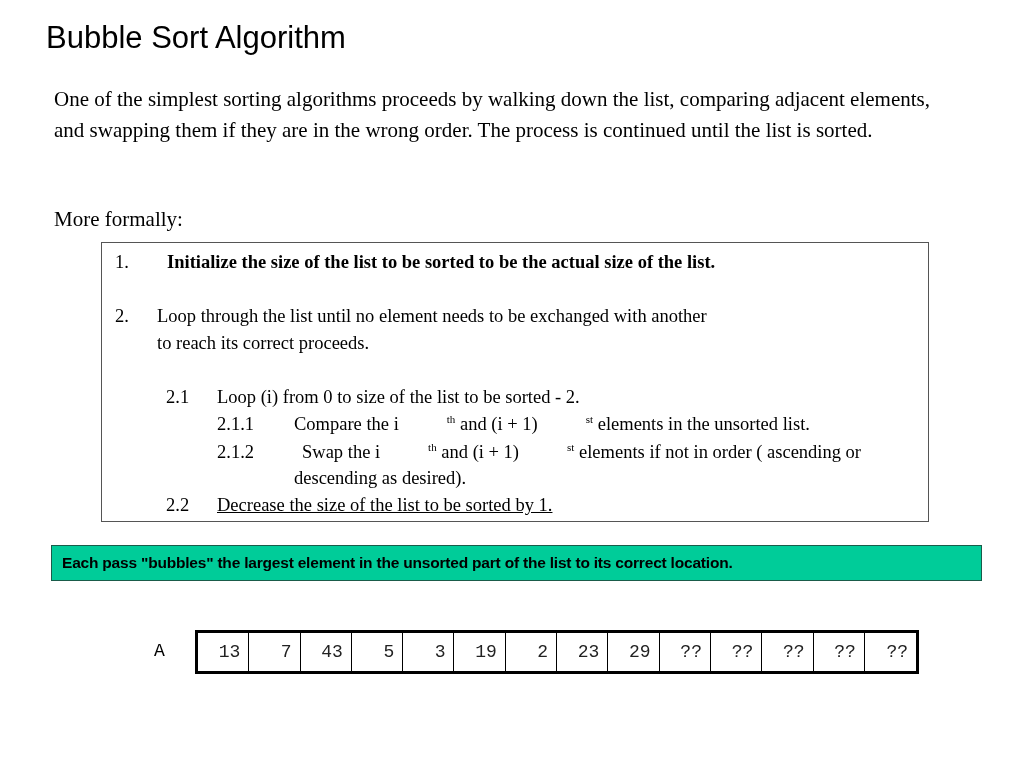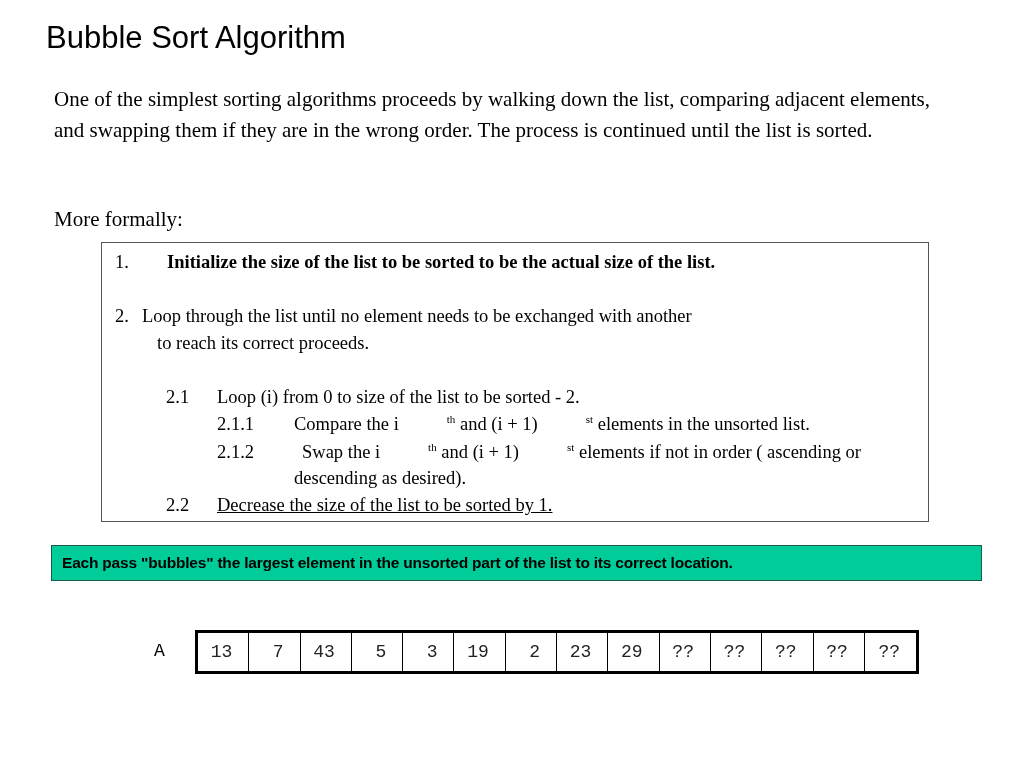--- a/index.html
+++ b/index.html
@@ -37,42 +37,42 @@
     font-family: "Liberation Mono", monospace; font-size: 18px; line-height: 22px;
   }
   .array {
     position: absolute; left: 195px; top: 630px; height: 44px;
     border: 3px solid #000; box-sizing: border-box; display: flex;
   }
   .cell {
     width: 51.3px; height: 38px; box-sizing: border-box;
     border-right: 1px solid #000;
     font-family: "Liberation Mono", monospace; font-size: 18px; line-height: 38px;
-    text-align: right; padding-right: 16px; color: #222;
+    text-align: right; padding-right: 8px; color: #222;
   }
   .cell:last-child { border-right: none; }
 </style>
 </head>
 <body>
 
 <div class="title">Bubble Sort Algorithm</div>
 
 <div class="intro">One of the simplest sorting algorithms proceeds by walking down the list, comparing adjacent elements, and swapping them if they are in the wrong order.  The process is continued until the list is sorted.</div>
 
 <div class="formally">More formally:</div>
 
 <div class="steps-box">
   <div class="step" style="top:8px; left:13px;">
     <span>1.</span>
     <span style="position:absolute; left:52px;font-weight:bold;">Initialize the size of the list to be sorted to be the actual size of the list.</span>
   </div>
 
   <div class="step" style="top:62px; left:13px;">
     <span>2.</span>
-    <span style="position:absolute; left:27px;">Loop through the list until no element needs to be exchanged with another</span>
+    <span style="position:absolute; left:42px;">Loop through the list until no element needs to be exchanged with another</span>
   </div>
   <div class="step" style="top:89px; left:55px;">
     <span>to reach its correct proceeds.</span>
   </div>
 
   <div class="step" style="top:143px; left:64px;">
     <span>2.1</span>
     <span style="position:absolute; left:51px;text-align:center;">Loop (i) from 0 to size of the list to be sorted - 2.</span>
   </div>
 

